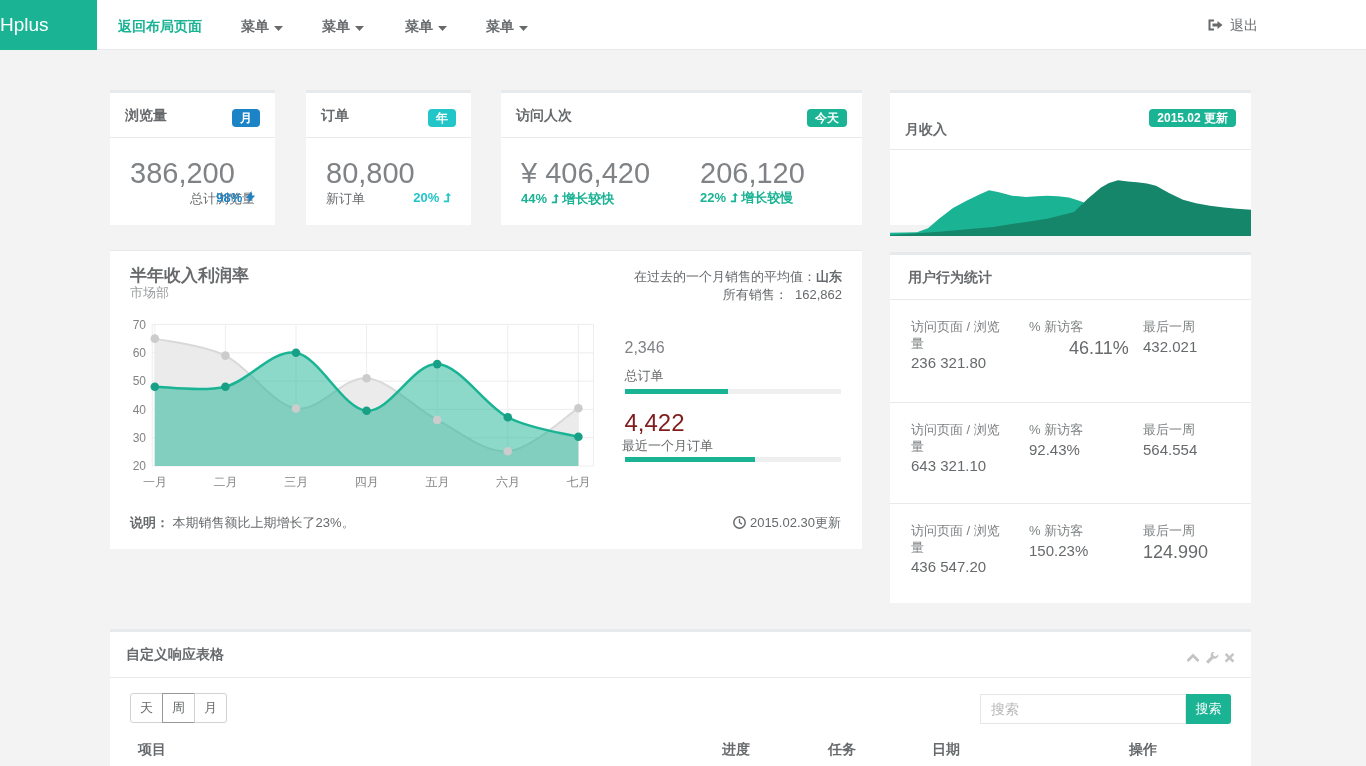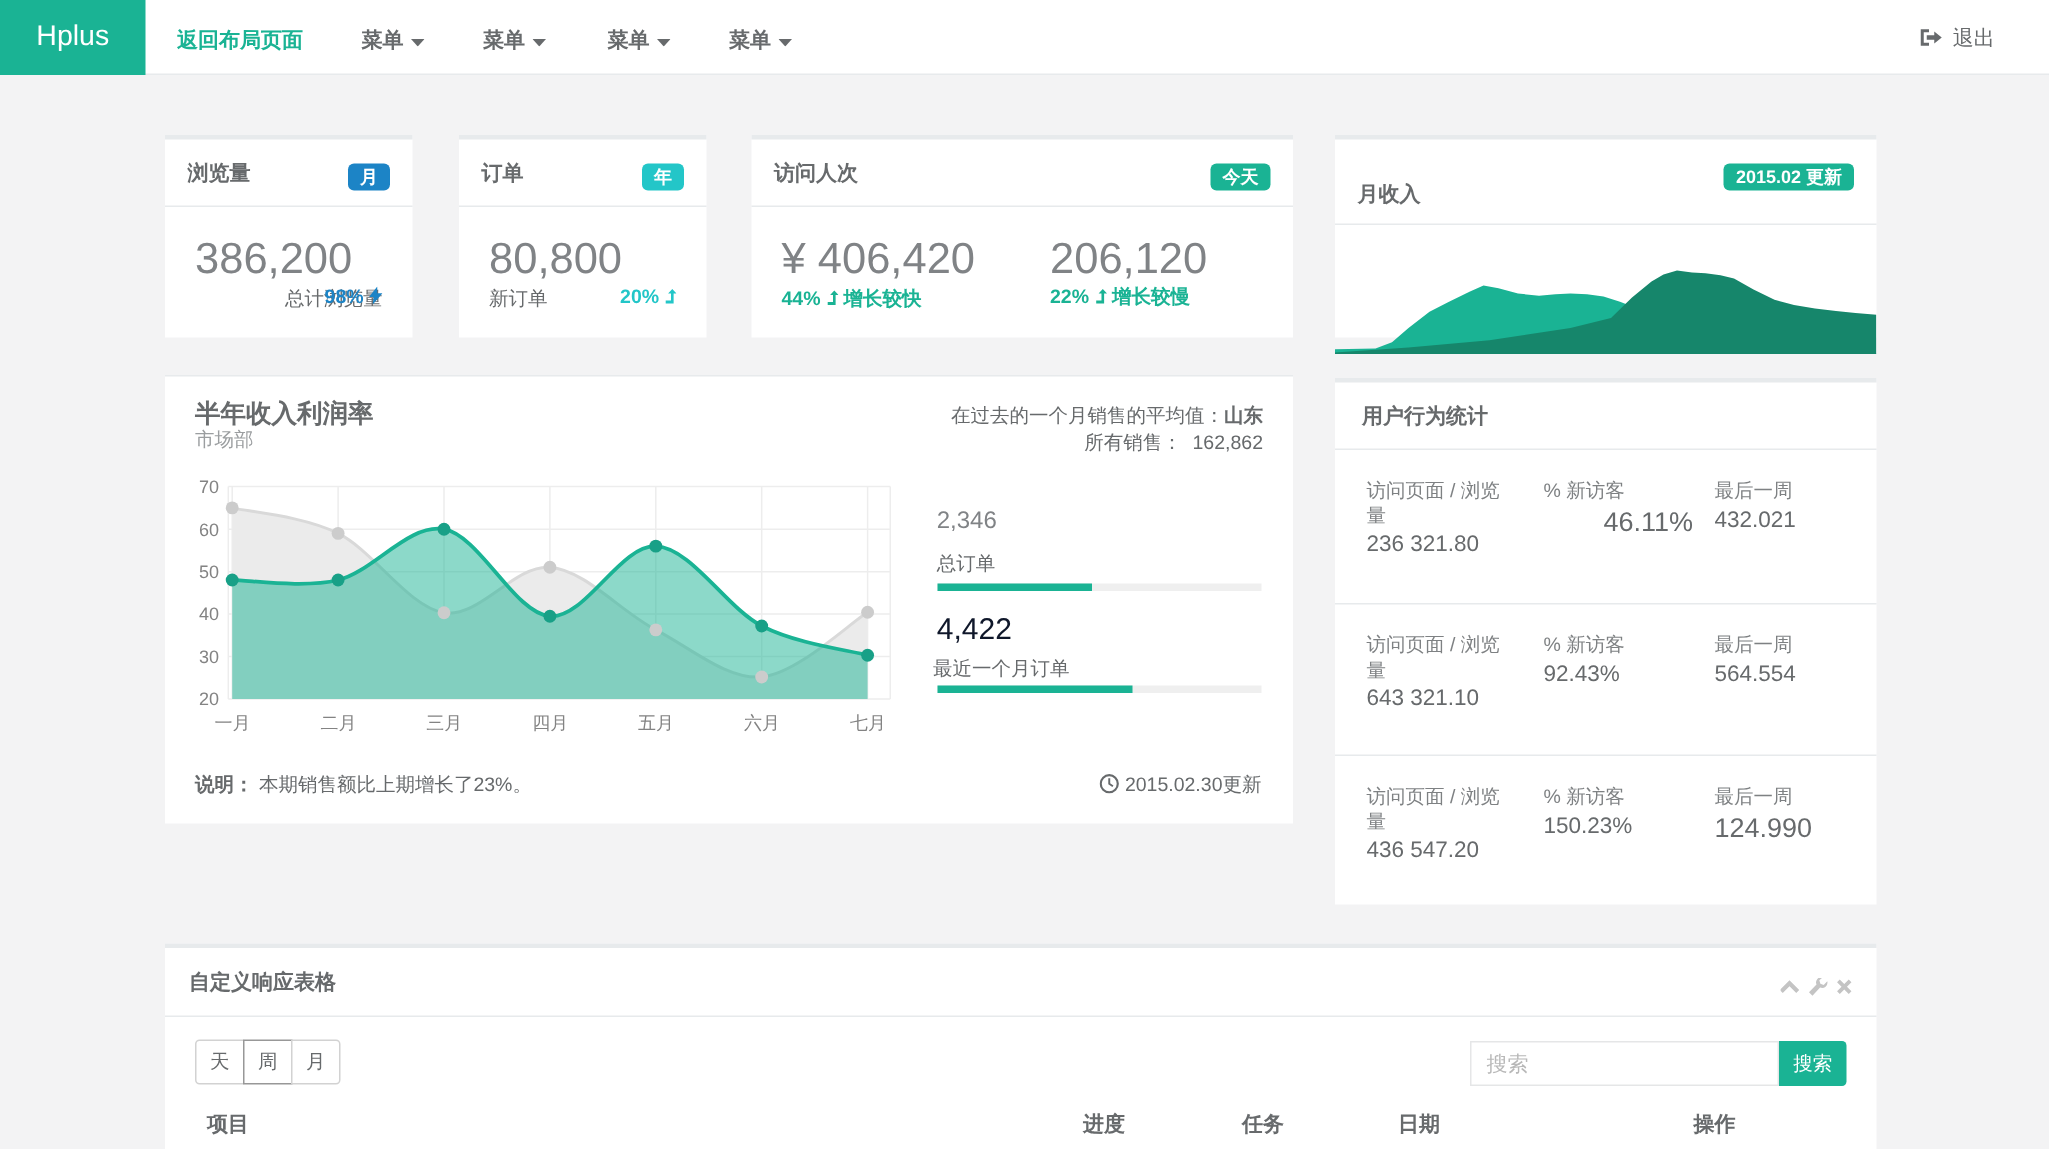--- a/index.html
+++ b/index.html
@@ -11,35 +11,35 @@
 .bold { font-weight:bold; }
 .badge { display:inline-block; color:#fff; font-weight:bold; font-size:12px; border-radius:4px; padding:2px 8px; line-height:14px; }
 .bignum { font-size:29px; font-weight:400; color:#808386; letter-spacing:0px; }
 h3 { font-size:14px; color:#676a6c; font-weight:bold; }
 .navy { color:#1ab394; }
 </style>
 </head>
 <body>
 
 <div class="abs" style="left:0;top:0;width:1366px;height:50px;background:#fff;border-bottom:1px solid #e7eaec;"></div>
-<div class="abs" style="left:0;top:0;width:97px;height:50px;background:#1ab394;color:#fff;font-size:19px;text-align:center;line-height:49px;">Hplus</div>
+<div class="abs" style="left:0;top:0;width:97px;height:50px;background:#1ab394;color:#fff;font-size:19px;text-align:left;line-height:49px;">Hplus</div>
 <div class="abs bold navy" style="left:118px;top:18px;font-size:14px;">返回布局页面</div>
 <div class="abs bold" style="left:241px;top:18px;font-size:14px;">菜单 <svg width="9" height="6" viewBox="0 0 9 6" style="margin-left:1px;">
       <path d="M0 1h9L4.5 6z" fill="#676a6c"></path>
     </svg></div>
 <div class="abs bold" style="left:322px;top:18px;font-size:14px;">菜单 <svg width="9" height="6" viewBox="0 0 9 6" style="margin-left:1px;">
       <path d="M0 1h9L4.5 6z" fill="#676a6c"></path>
     </svg></div>
 <div class="abs bold" style="left:405px;top:18px;font-size:14px;">菜单 <svg width="9" height="6" viewBox="0 0 9 6" style="margin-left:1px;">
       <path d="M0 1h9L4.5 6z" fill="#676a6c"></path>
     </svg></div>
 <div class="abs bold" style="left:486px;top:18px;font-size:14px;">菜单 <svg width="9" height="6" viewBox="0 0 9 6" style="margin-left:1px;">
       <path d="M0 1h9L4.5 6z" fill="#676a6c"></path>
     </svg></div>
-<div class="abs" style="left:1280px;top:17px;font-size:14px;">
+<div class="abs" style="left:1208px;top:17px;font-size:14px;">
 <svg width="15" height="14" viewBox="0 0 15 14" style="vertical-align:-2px;margin-right:3px;">
       <path d="M0.5 1.5 H6 V3.5 H2.5 V10.5 H6 V12.5 H0.5 Z" fill="#676a6c"></path>
       <path d="M4.5 5.5 H9.5 V3 L14.5 7 L9.5 11 V8.5 H4.5 Z" fill="#676a6c"></path>
     </svg>
  退出</div>
 
 <div class="panel strip" style="left:110px;top:90px;width:165px;height:135px;">
   <div style="height:45px;padding:14px 15px;border-bottom:1px solid #e7eaec;position:relative;">
     <h3 style="display:inline-block;">浏览量</h3>
     <span class="badge" style="background:#1c84c6;position:absolute;right:15px;top:16px;">月</span>
@@ -166,21 +166,21 @@
         <text x="388" y="169">六月</text>
         <text x="458.6" y="169">七月</text>
     </g>
   </svg>
 
   <div class="abs" style="left:514.5px;top:87.5px;font-size:16px;color:#808386;">2,346</div>
   <div class="abs" style="left:514.5px;top:116px;">总订单</div>
   <div class="abs" style="left:514.5px;top:138px;width:216px;height:5px;background:#efefef;">
       <div style="width:103px;height:5px;background:#1ab394;"></div>
     </div>
-  <div class="abs" style="left:514.5px;top:158px;font-size:20px;color:#0f172a;">4,422</div>
+  <div class="abs" style="left:514.5px;top:158px;font-size:24px;color:#7f1d1d;">4,422</div>
   <div class="abs" style="left:512px;top:186px;">最近一个月订单</div>
   <div class="abs" style="left:514.5px;top:206px;width:216px;height:5px;background:#efefef;">
       <div style="width:130px;height:5px;background:#1ab394;"></div>
     </div>
 
   <div class="abs" style="left:20px;top:263px;"><b>说明：</b> 本期销售额比上期增长了23%。</div>
   <div class="abs" style="right:21px;top:263px;">
     <svg width="13" height="13" viewBox="0 0 16 16" style="vertical-align:-2px;">
         <circle cx="8" cy="8" r="7" fill="none" stroke="#676a6c" stroke-width="1.8"></circle>
         <path d="M8 3.5V8l3 2" fill="none" stroke="#676a6c" stroke-width="1.6"></path>

